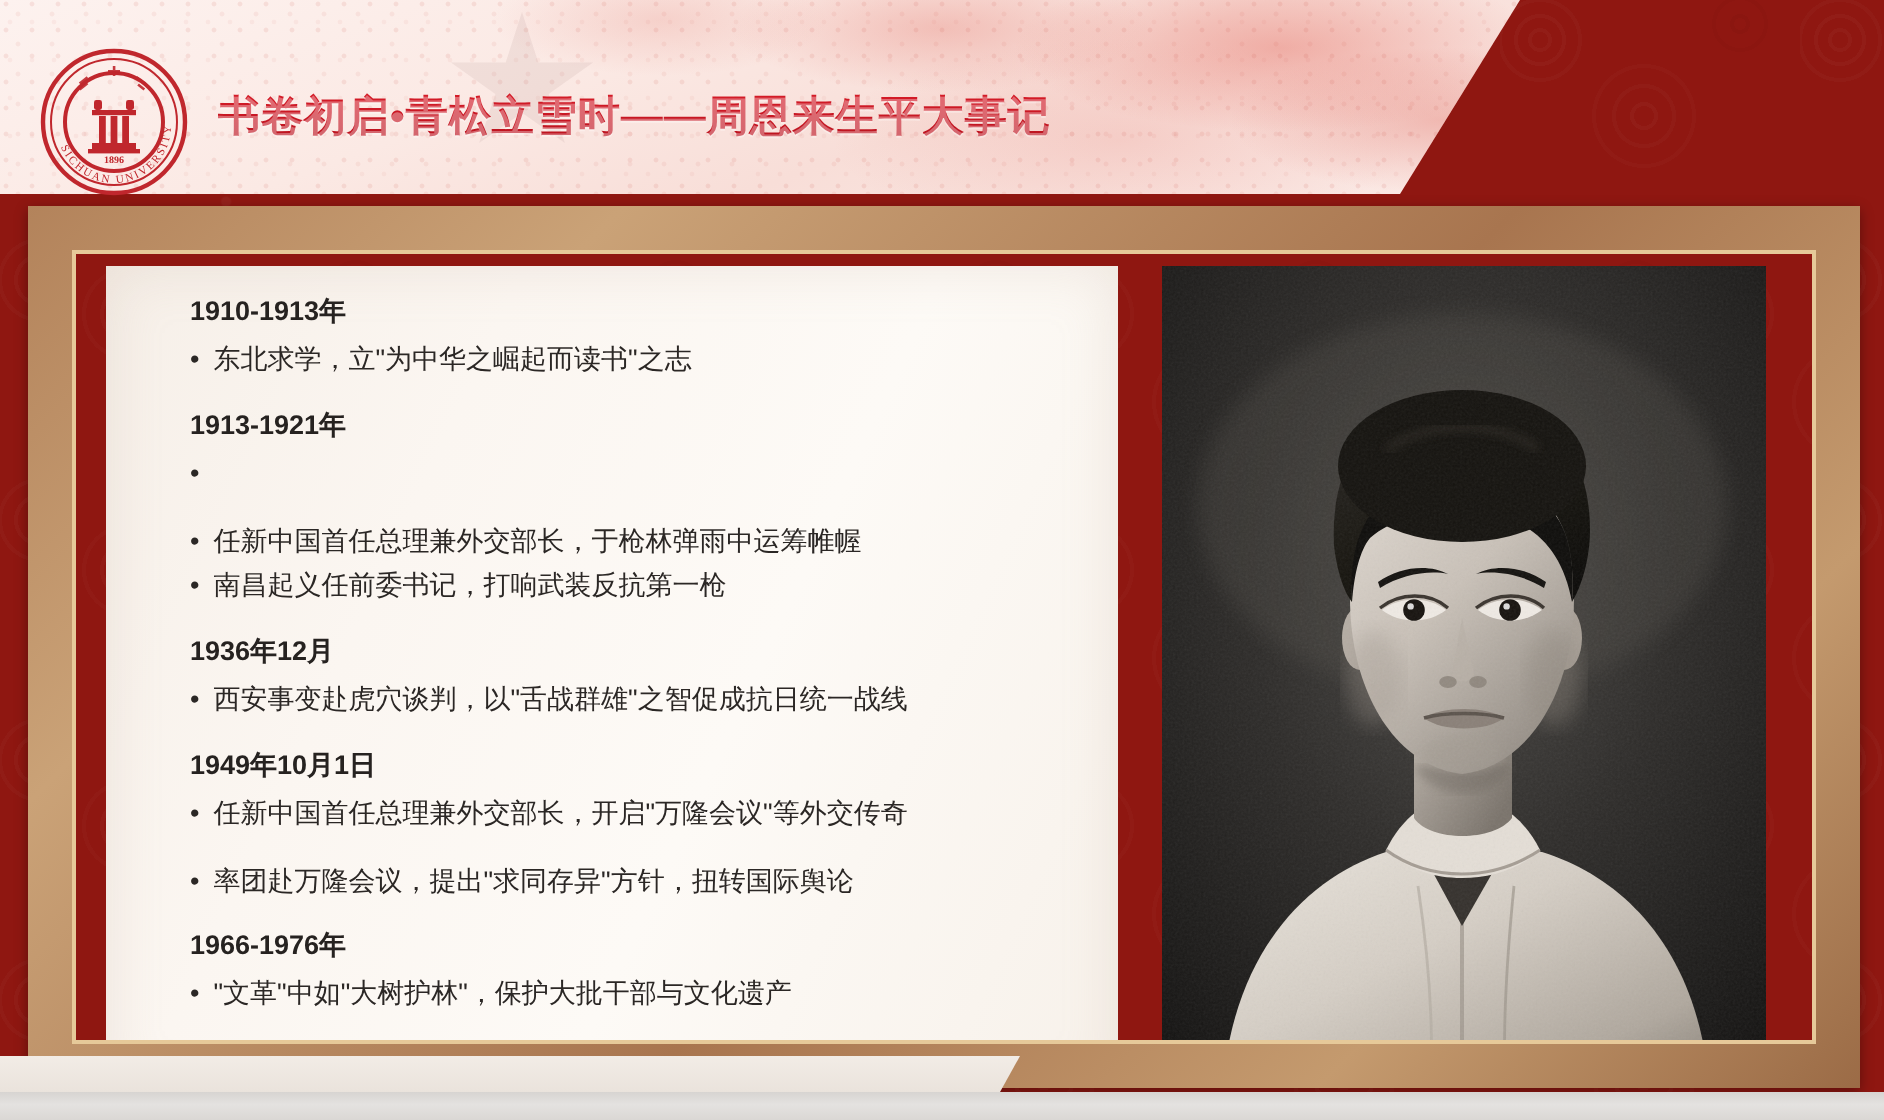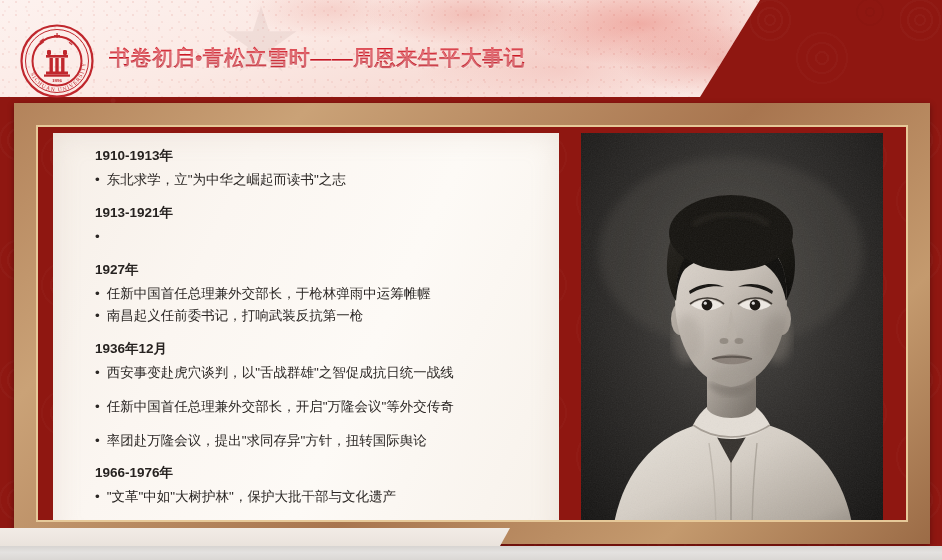--- a/index.html
+++ b/index.html
@@ -231,38 +231,38 @@
                 <span>东北求学，立"为中华之崛起而读书"之志</span>
               </div>
             </div>
             <div class="entry">
               <div class="entry-year">1913-1921年</div>
               <div class="entry-item">
                 <span class="bullet">•</span>
               </div>
             </div>
             <div class="entry">
-              <div class="entry-year">1927年</div>
               <div class="entry-item">
                 <span class="bullet">•</span>
                 <span>任新中国首任总理兼外交部长，于枪林弹雨中运筹帷幄</span>
               </div>
               <div class="entry-item">
                 <span class="bullet">•</span>
                 <span>南昌起义任前委书记，打响武装反抗第一枪</span>
               </div>
             </div>
             <div class="entry">
               <div class="entry-year">1936年12月</div>
               <div class="entry-item">
                 <span class="bullet">•</span>
                 <span>西安事变赴虎穴谈判，以"舌战群雄"之智促成抗日统一战线</span>
               </div>
             </div>
             <div class="entry">
+              <div class="entry-year">1949年10月1日</div>
               <div class="entry-item">
                 <span class="bullet">•</span>
                 <span>任新中国首任总理兼外交部长，开启"万隆会议"等外交传奇</span>
               </div>
             </div>
             <div class="entry">
               <div class="entry-item">
                 <span class="bullet">•</span>
                 <span>率团赴万隆会议，提出"求同存异"方针，扭转国际舆论</span>
               </div>

